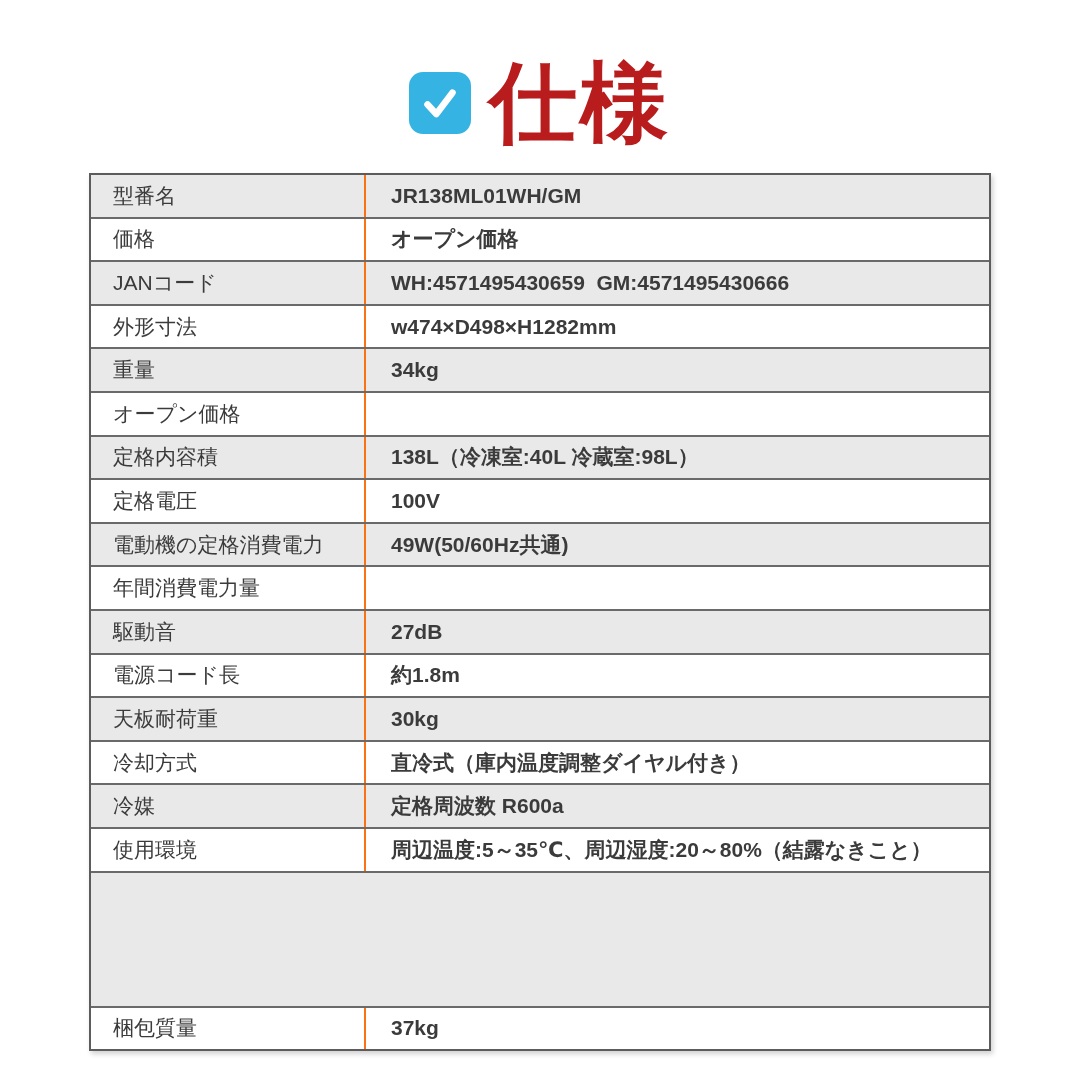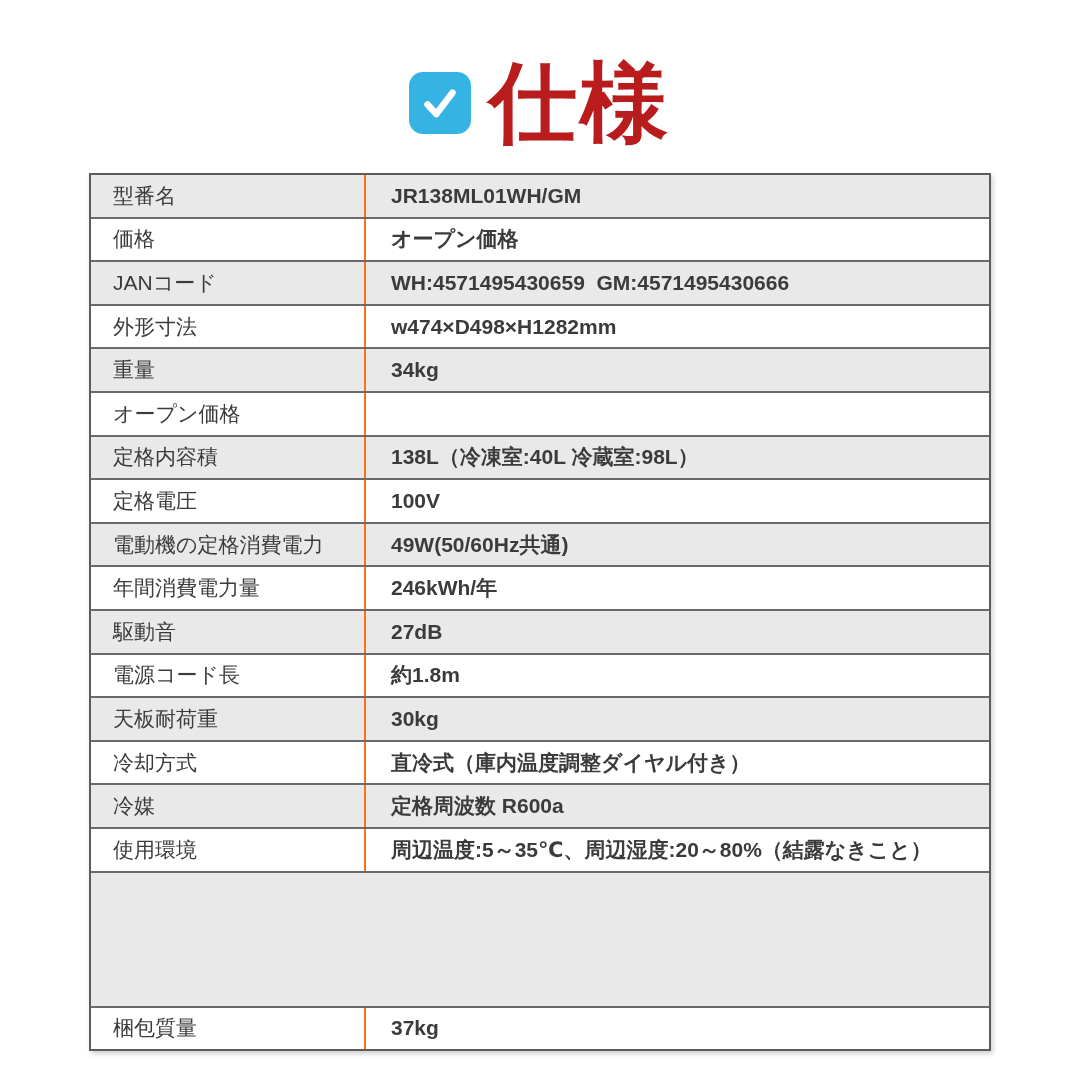--- a/index.html
+++ b/index.html
@@ -130,21 +130,20 @@
     <div class="row">
       <div class="cell label">定格電圧</div>
       <div class="cell value">100V</div>
     </div>
     <div class="row">
       <div class="cell label">電動機の定格消費電力</div>
       <div class="cell value">49W(50/60Hz共通)</div>
     </div>
     <div class="row">
       <div class="cell label">年間消費電力量</div>
-      <div class="cell value">246kWh/年</div>
     </div>
     <div class="row">
       <div class="cell label">駆動音</div>
       <div class="cell value">27dB</div>
     </div>
     <div class="row">
       <div class="cell label">電源コード長</div>
       <div class="cell value">約1.8m</div>
     </div>
     <div class="row">

